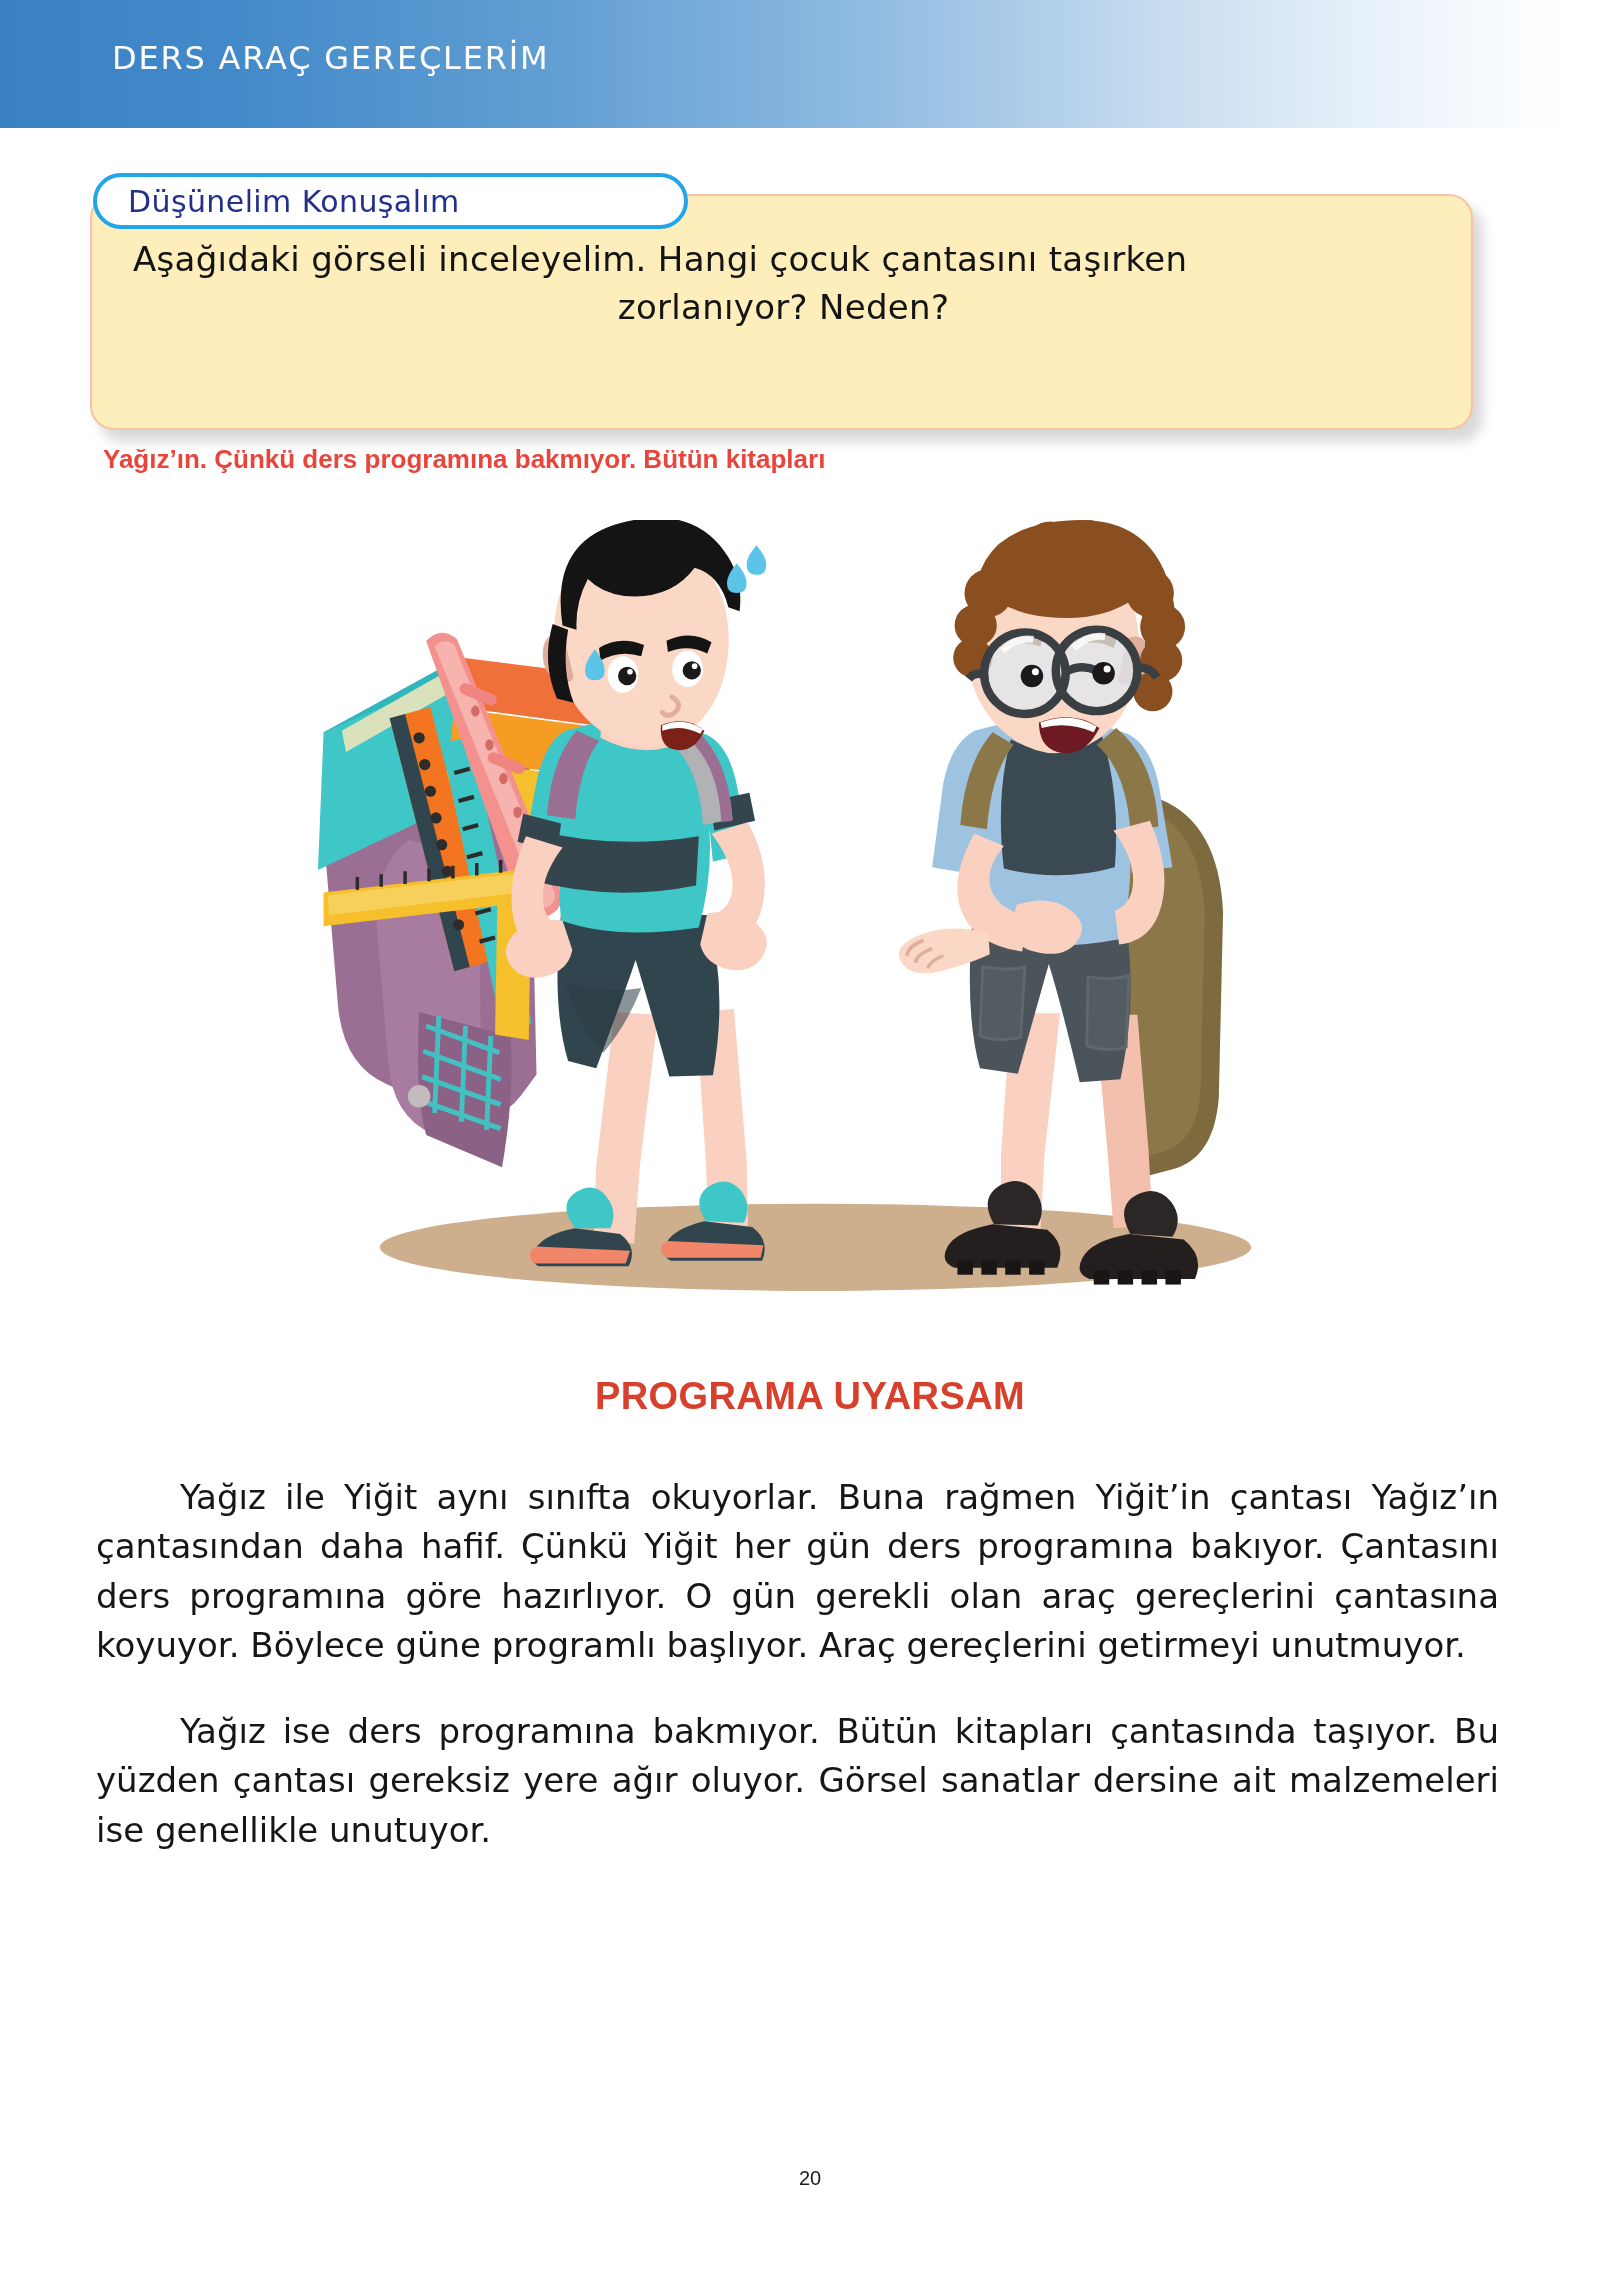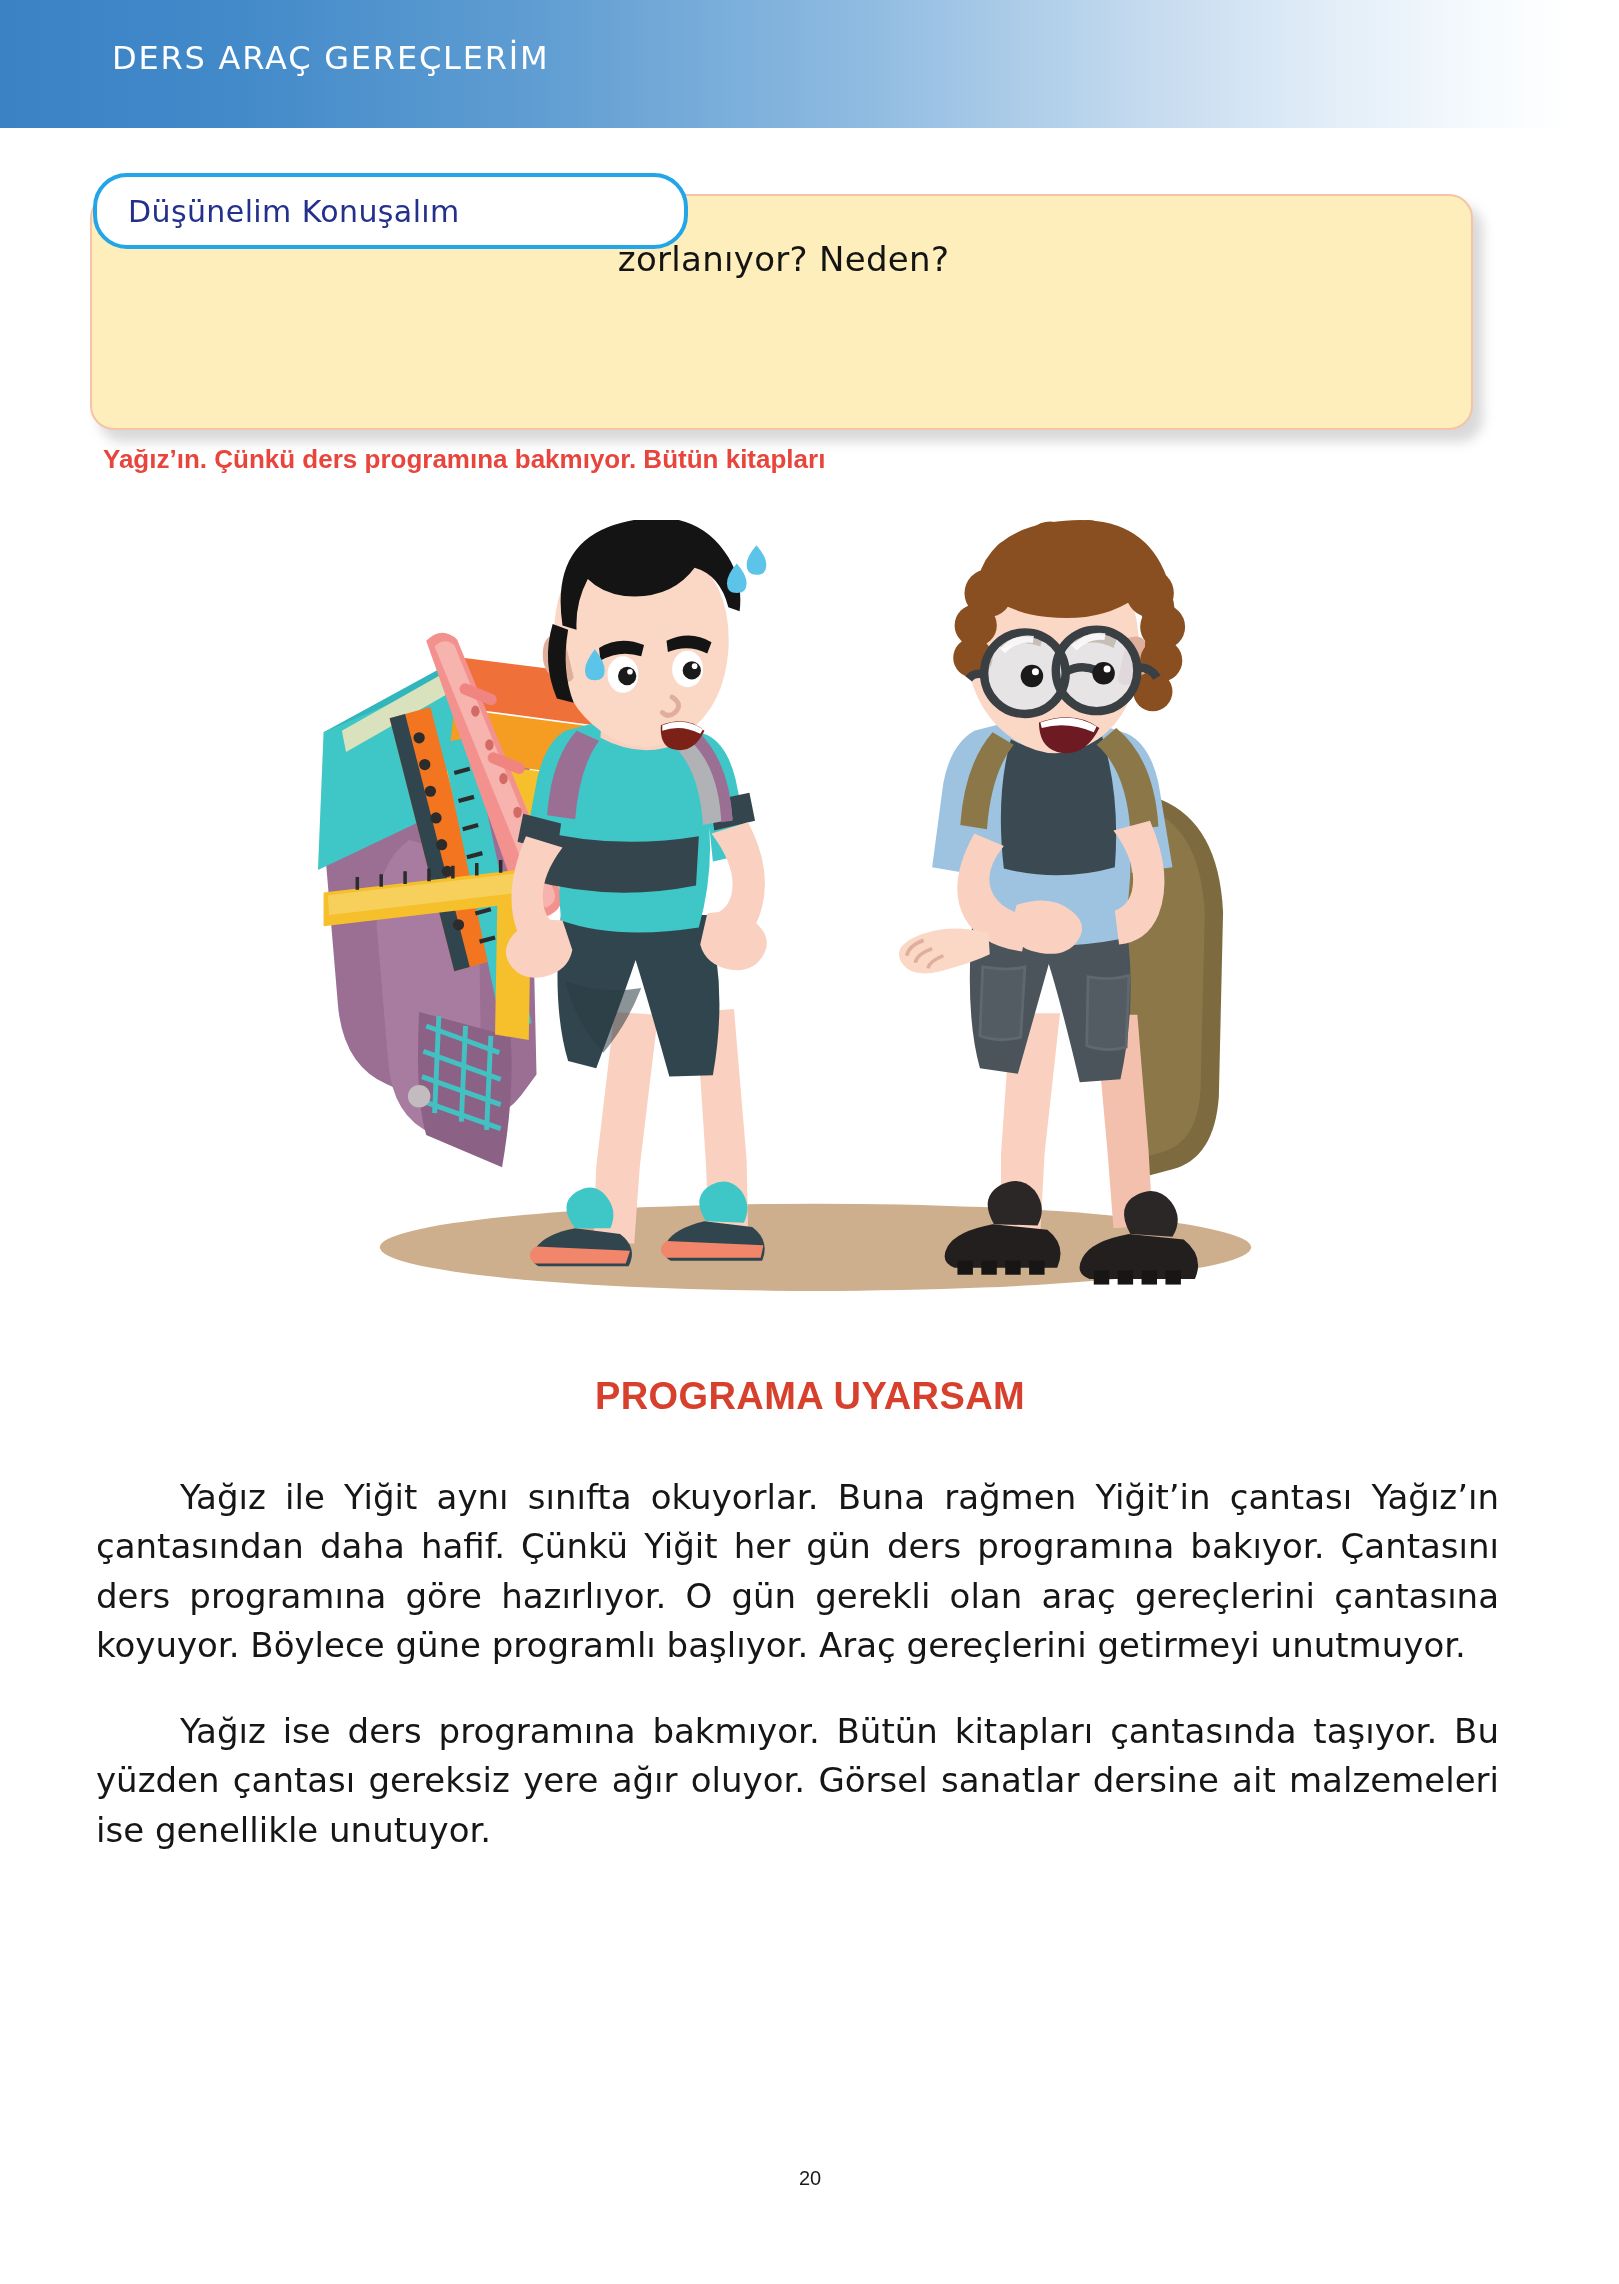--- a/index.html
+++ b/index.html
@@ -45,21 +45,21 @@
     line-height:1.42;
     color:#141414;
     text-align:justify;
     letter-spacing:0.3px;
   }
   .question-text .l2{ text-align:center; display:block; }
 
   
   .pill{
     position:absolute; left:93px; top:173px;
-    width:595px; height:76px;
+    width:595px; height:56px;
     background:#ffffff;
     border:4.2px solid #22a6e8;
     border-radius:34px;
     box-sizing:border-box;
     display:flex; align-items:center;
   }
   .pill-label{
     margin-left:31px;
     color:#24318c;
     font-family:"DejaVu Sans", sans-serif;
@@ -121,20 +121,21 @@
 <body>
 
 <div class="page">
 
   <div class="header-band">
     <div class="header-title">DERS ARAÇ GEREÇLERİM</div>
   </div>
 
   <div class="question-card">
     <div class="question-text">
+      <span>Aşağıdaki görseli inceleyelim. Hangi çocuk çantasını taşırken</span>
       <span class="l2">zorlanıyor? Neden?</span>
     </div>
   </div>
 
   <div class="pill">
     <span class="pill-label">Düşünelim Konuşalım</span>
   </div>
 
   <div class="answer">
     <div>Yağız’ın. Çünkü ders programına bakmıyor. Bütün kitapları</div>

